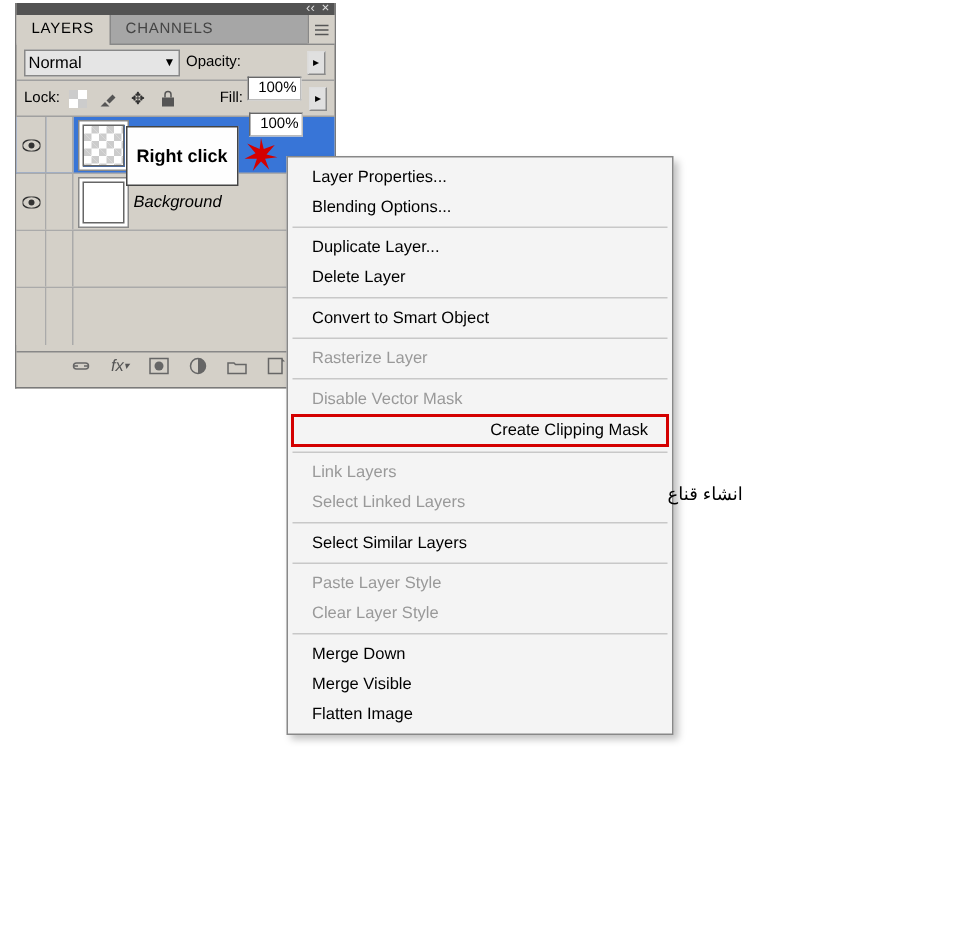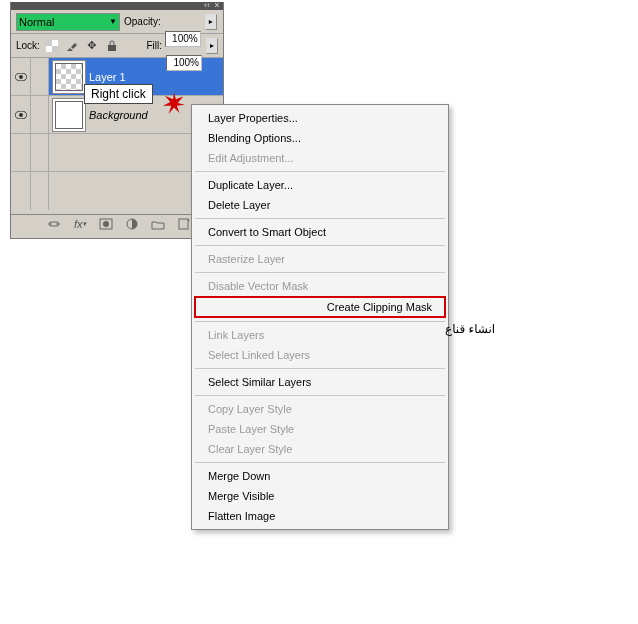--- a/index.html
+++ b/index.html
@@ -13,21 +13,21 @@
   
   .tabs { display: flex; background: #a6a6a6; height: 20px; border-bottom: 1px solid #888;}
   .tab { padding: 4px 10px 0; font-size: 10px; letter-spacing: .5px; height: 20px; cursor: pointer;}
   .tab.active { background: #d4d0c8; border-right: 1px solid #888;}
   .tab.inactive { color: #444; }
   .panel-menu { margin-left:auto; width: 18px; display:flex; align-items:center; justify-content:center; background:#d4d0c8; border-left:1px solid #888; cursor:pointer;}
   .panel-menu svg { }
   
   .row { display: flex; align-items: center; height: 24px; padding: 0 5px; gap: 4px; }
   .row.bordered { border-bottom: 1px solid #a0a0a0; }
-  .select { width: 104px; height: 18px; border: 1px solid #888; background: #22c55e; font-size: 11px; padding: 0 2px; display:flex; align-items:center; justify-content:space-between; cursor:pointer;}
+  .select { width: 104px; height: 18px; border: 1px solid #888; background: #e5e5e5; font-size: 11px; padding: 0 2px; display:flex; align-items:center; justify-content:space-between; cursor:pointer;}
   .select .arrow { font-size: 8px;}
   .label { font-size: 10px; }
   .pct-field { width: 36px; height: 16px; border: 1px inset #bbb; background:#fff; font-size:10px; padding:0 2px; text-align:right;margin-top:34px;}
   .flyout { width: 12px; height: 16px; border: 1px outset #ddd; background:#e0e0e0; display:flex; align-items:center; justify-content:center; font-size:8px; cursor:pointer;}
   .iconbtn { width:16px; height:16px; display:flex; align-items:center; justify-content:center; font-size:11px; color:#333; cursor:pointer;}
   
   .layers-area { background: #d4d0c8; min-height: 156px; }
   .layer-row { display:flex; align-items:center; height: 38px; border-bottom:1px solid #aaa; }
   .layer-row.selected { background: #3875d7; color:#fff; }
   .eye-col { width: 20px; height:100%; display:flex; align-items:center; justify-content:center; border-right:1px solid #aaa; background:#d4d0c8;}
@@ -39,21 +39,21 @@
     background-size:10px 10px; background-position:0 0,5px 5px; }
   .lname { font-size: 11px; font-style: italic; }
   .lname.sel { font-style: normal; color:#fff; }
   
   .filler-row { height: 38px; border-bottom:1px solid #aaa; display:flex;}
   
   .bottom-bar { height: 24px; display:flex; align-items:flex-start; justify-content:flex-end; gap:8px; padding: 0 4px; border-top:1px solid #888; background:#d4d0c8;}
   .bottom-bar .ic { width:18px; height:18px; display:flex; align-items:center; justify-content:center; font-size:12px; color:#555; cursor:pointer;}
   
   
-  .callout { position:absolute; left: 84px; top: 84px; background: #fefefe; border: 1px solid #444; padding: 2px 6px; font-size: 12px; font-weight: normal; z-index:20;}
+  .callout { position:absolute; left: 84px; top: 84px; background: #fefefe; border: 1px solid #444; padding: 12px 6px; font-size: 12px; font-weight: bold; z-index:20;}
   .burst { position:absolute; left: 163px; top: 92px; width: 22px; height: 22px; z-index:19;}
   
   
   .ctx { position:absolute; left:191px; top:104px; width:258px; background:#f4f4f4; border:1px solid #888; box-shadow: 3px 3px 5px rgba(0,0,0,.25); padding: 3px 2px; }
   .ctx .item { padding: 4px 14px; font-size: 11px; cursor:pointer;}
   .ctx .item.disabled { color:#999; cursor:default;}
   .ctx .sep { height:1px; background:#c8c8c8; margin: 3px 1px; }
   .ctx .highlight { border: 2px solid #d40000; padding: 3px 12px; text-align: right; }
   
   .ar-label { position: absolute; left: 445px; top: 322px; font-size: 12px; direction: rtl; }
@@ -61,20 +61,31 @@
   .eye-icon { width:12px; height:8px; }
 </style>
 </head>
 <body>
 
 <div class="panel">
   <div class="panel-topbar">
     <div class="ctrl">
       <span>‹‹</span>
       <span>×</span>
+    </div>
+  </div>
+  <div class="tabs">
+    <div class="tab active">LAYERS</div>
+    <div class="tab inactive">CHANNELS</div>
+    <div class="panel-menu">
+      <svg width="12" height="10">
+          <line x1="1" y1="2" x2="10" y2="2" stroke="#555"></line>
+          <line x1="1" y1="5" x2="10" y2="5" stroke="#555"></line>
+          <line x1="1" y1="8" x2="10" y2="8" stroke="#555"></line>
+        </svg>
     </div>
   </div>
 
   <div class="row bordered">
     <div class="select">
       <span>Normal</span>
       <span class="arrow">▼</span>
     </div>
     <span class="label">Opacity:</span>
     <input class="pct-field" value="100%" style="">
@@ -181,38 +192,36 @@
 </div>
 
 <div class="callout">Right click</div>
 <svg class="burst" viewBox="0 0 24 24">
   <polygon points="12,0 14,8 22,5 16,12 24,14 15,15 18,23 12,17 6,24 9,15 0,15 8,11 2,4 11,8" fill="#d40000"></polygon>
 </svg>
 
 <div class="ctx" id="ctx">
     <div class="item">Layer Properties...</div>
     <div class="item">Blending Options...</div>
-    <div class="item disabled">Edit Adjustment...</div>
     <div class="sep"></div>
     <div class="item">Duplicate Layer...</div>
     <div class="item">Delete Layer</div>
     <div class="sep"></div>
     <div class="item">Convert to Smart Object</div>
     <div class="sep"></div>
     <div class="item disabled">Rasterize Layer</div>
     <div class="sep"></div>
     <div class="item disabled">Disable Vector Mask</div>
     <div class="item highlight">Create Clipping Mask</div>
     <div class="sep"></div>
     <div class="item disabled">Link Layers</div>
     <div class="item disabled">Select Linked Layers</div>
     <div class="sep"></div>
     <div class="item">Select Similar Layers</div>
     <div class="sep"></div>
-    <div class="item disabled">Copy Layer Style</div>
     <div class="item disabled">Paste Layer Style</div>
     <div class="item disabled">Clear Layer Style</div>
     <div class="sep"></div>
     <div class="item">Merge Down</div>
     <div class="item">Merge Visible</div>
     <div class="item">Flatten Image</div>
   </div>
 
 <div class="ar-label">انشاء قناع</div>
 

